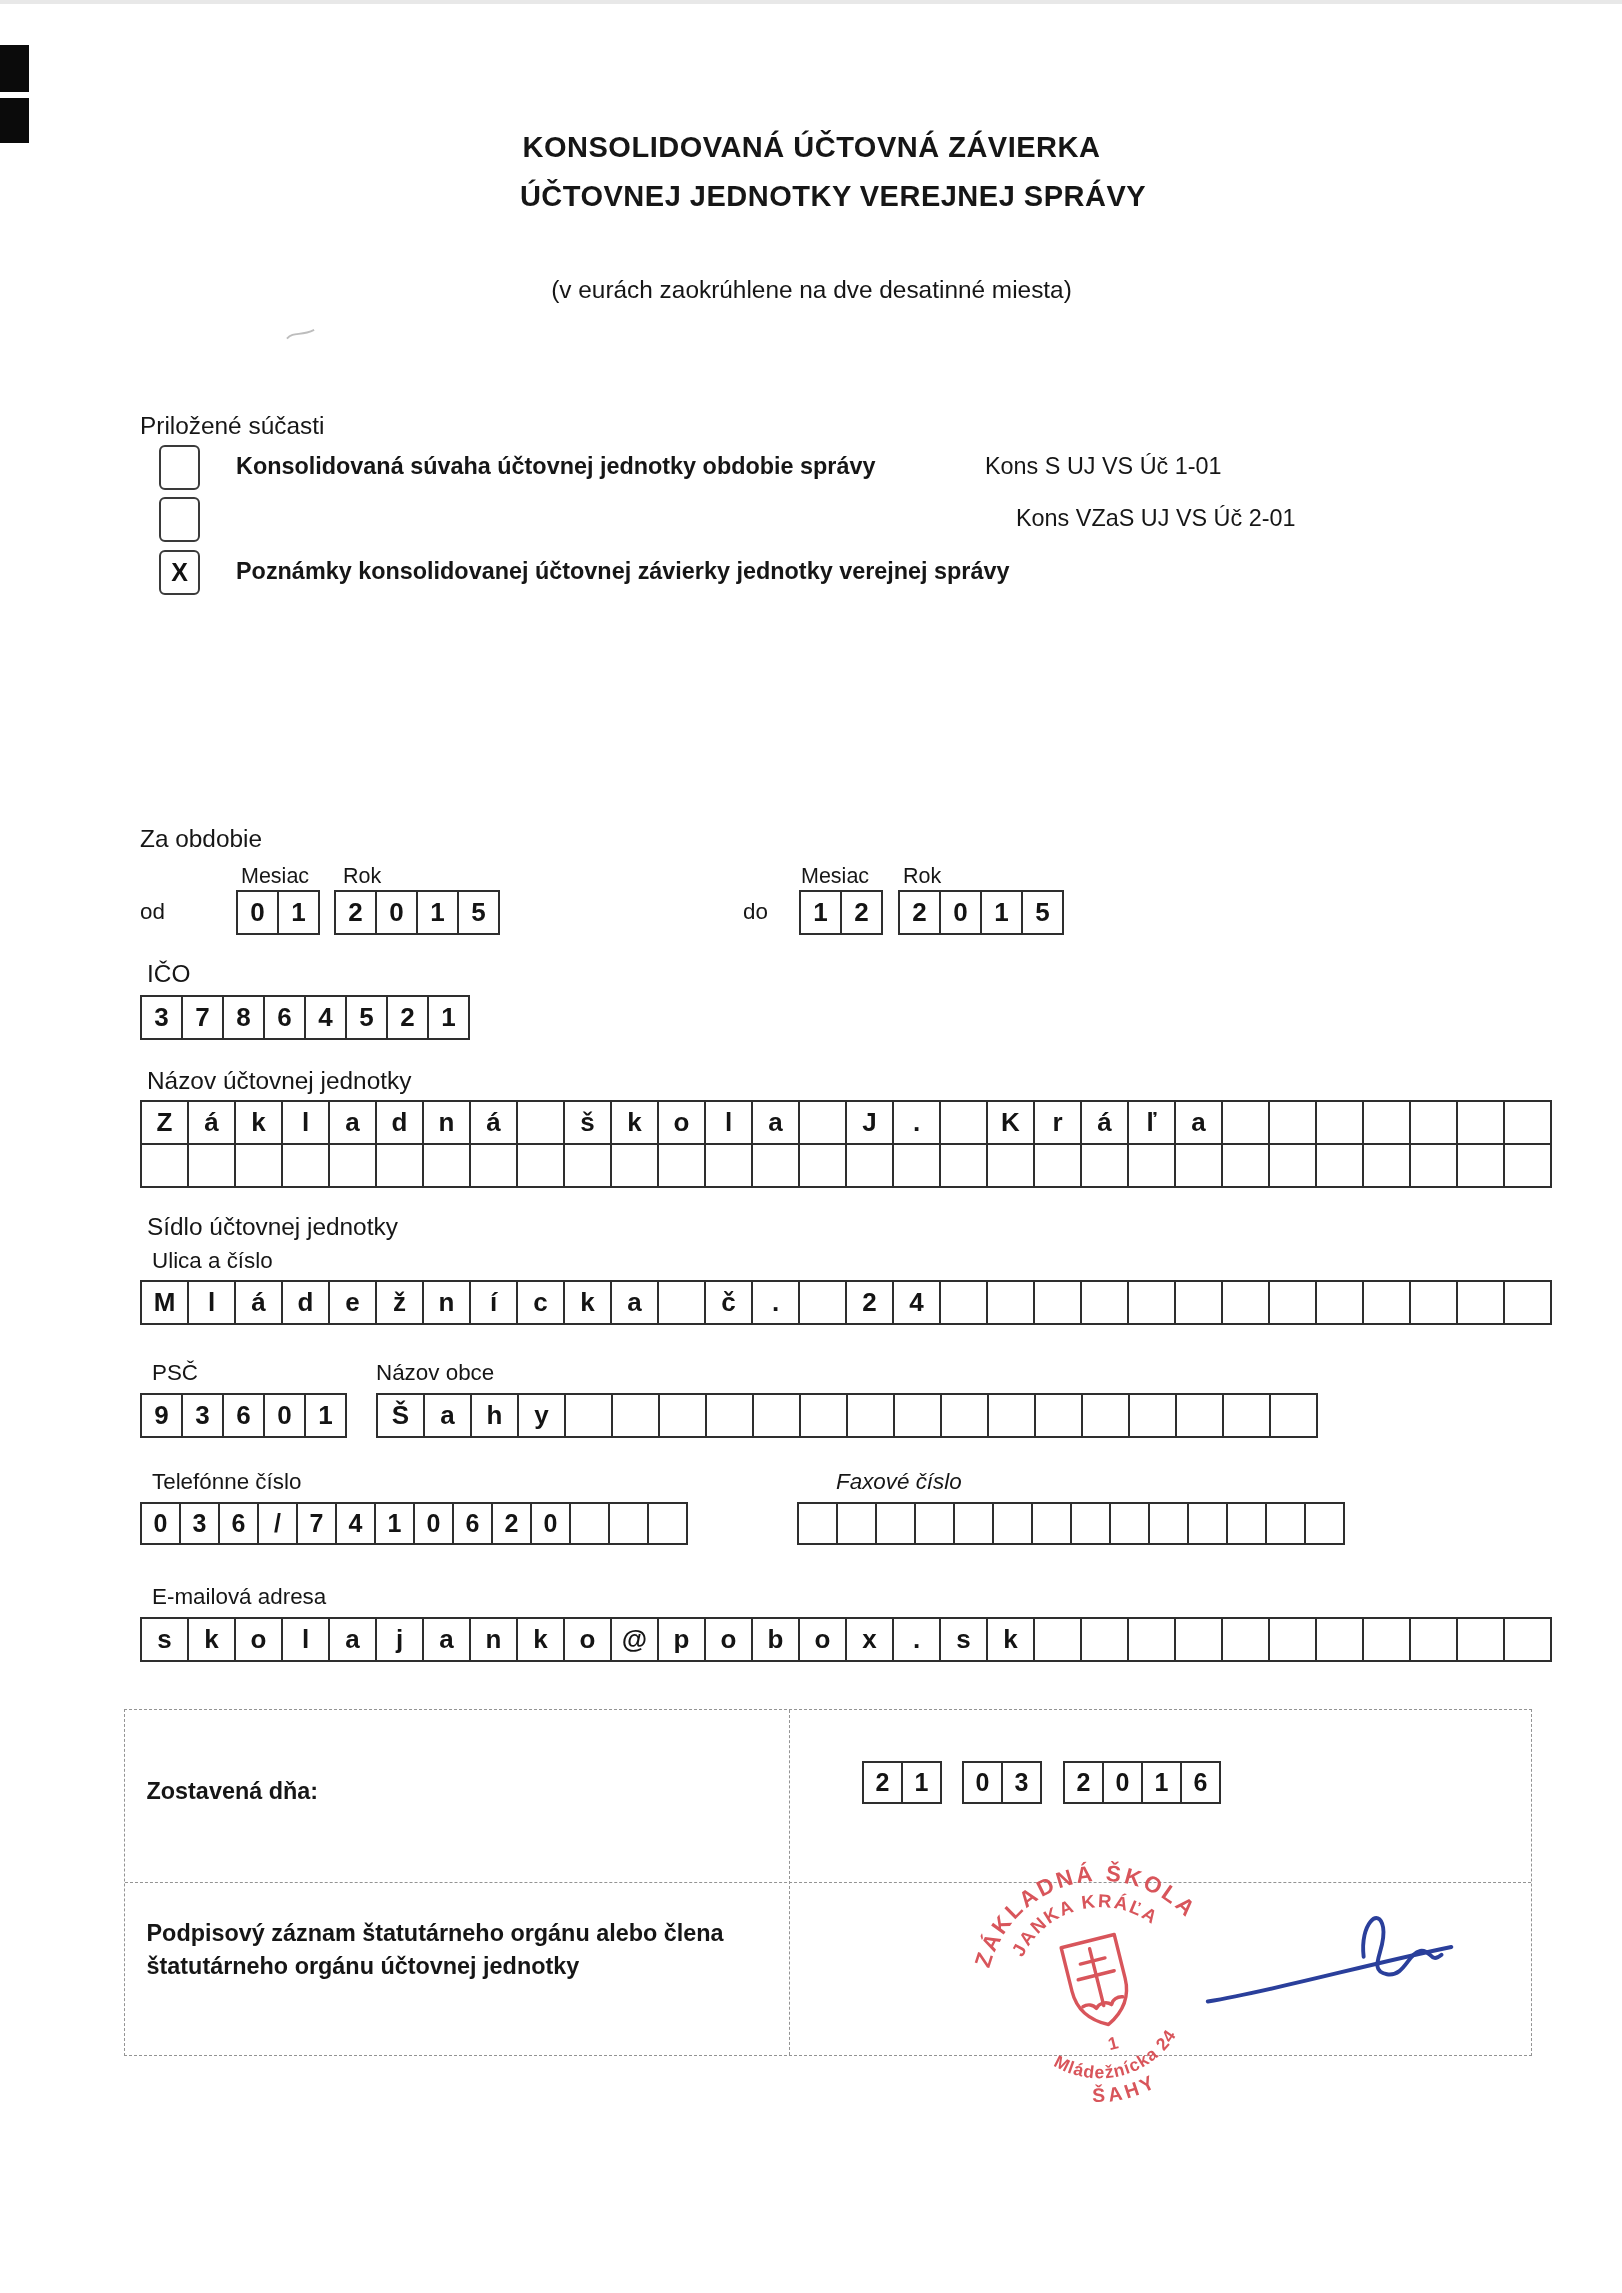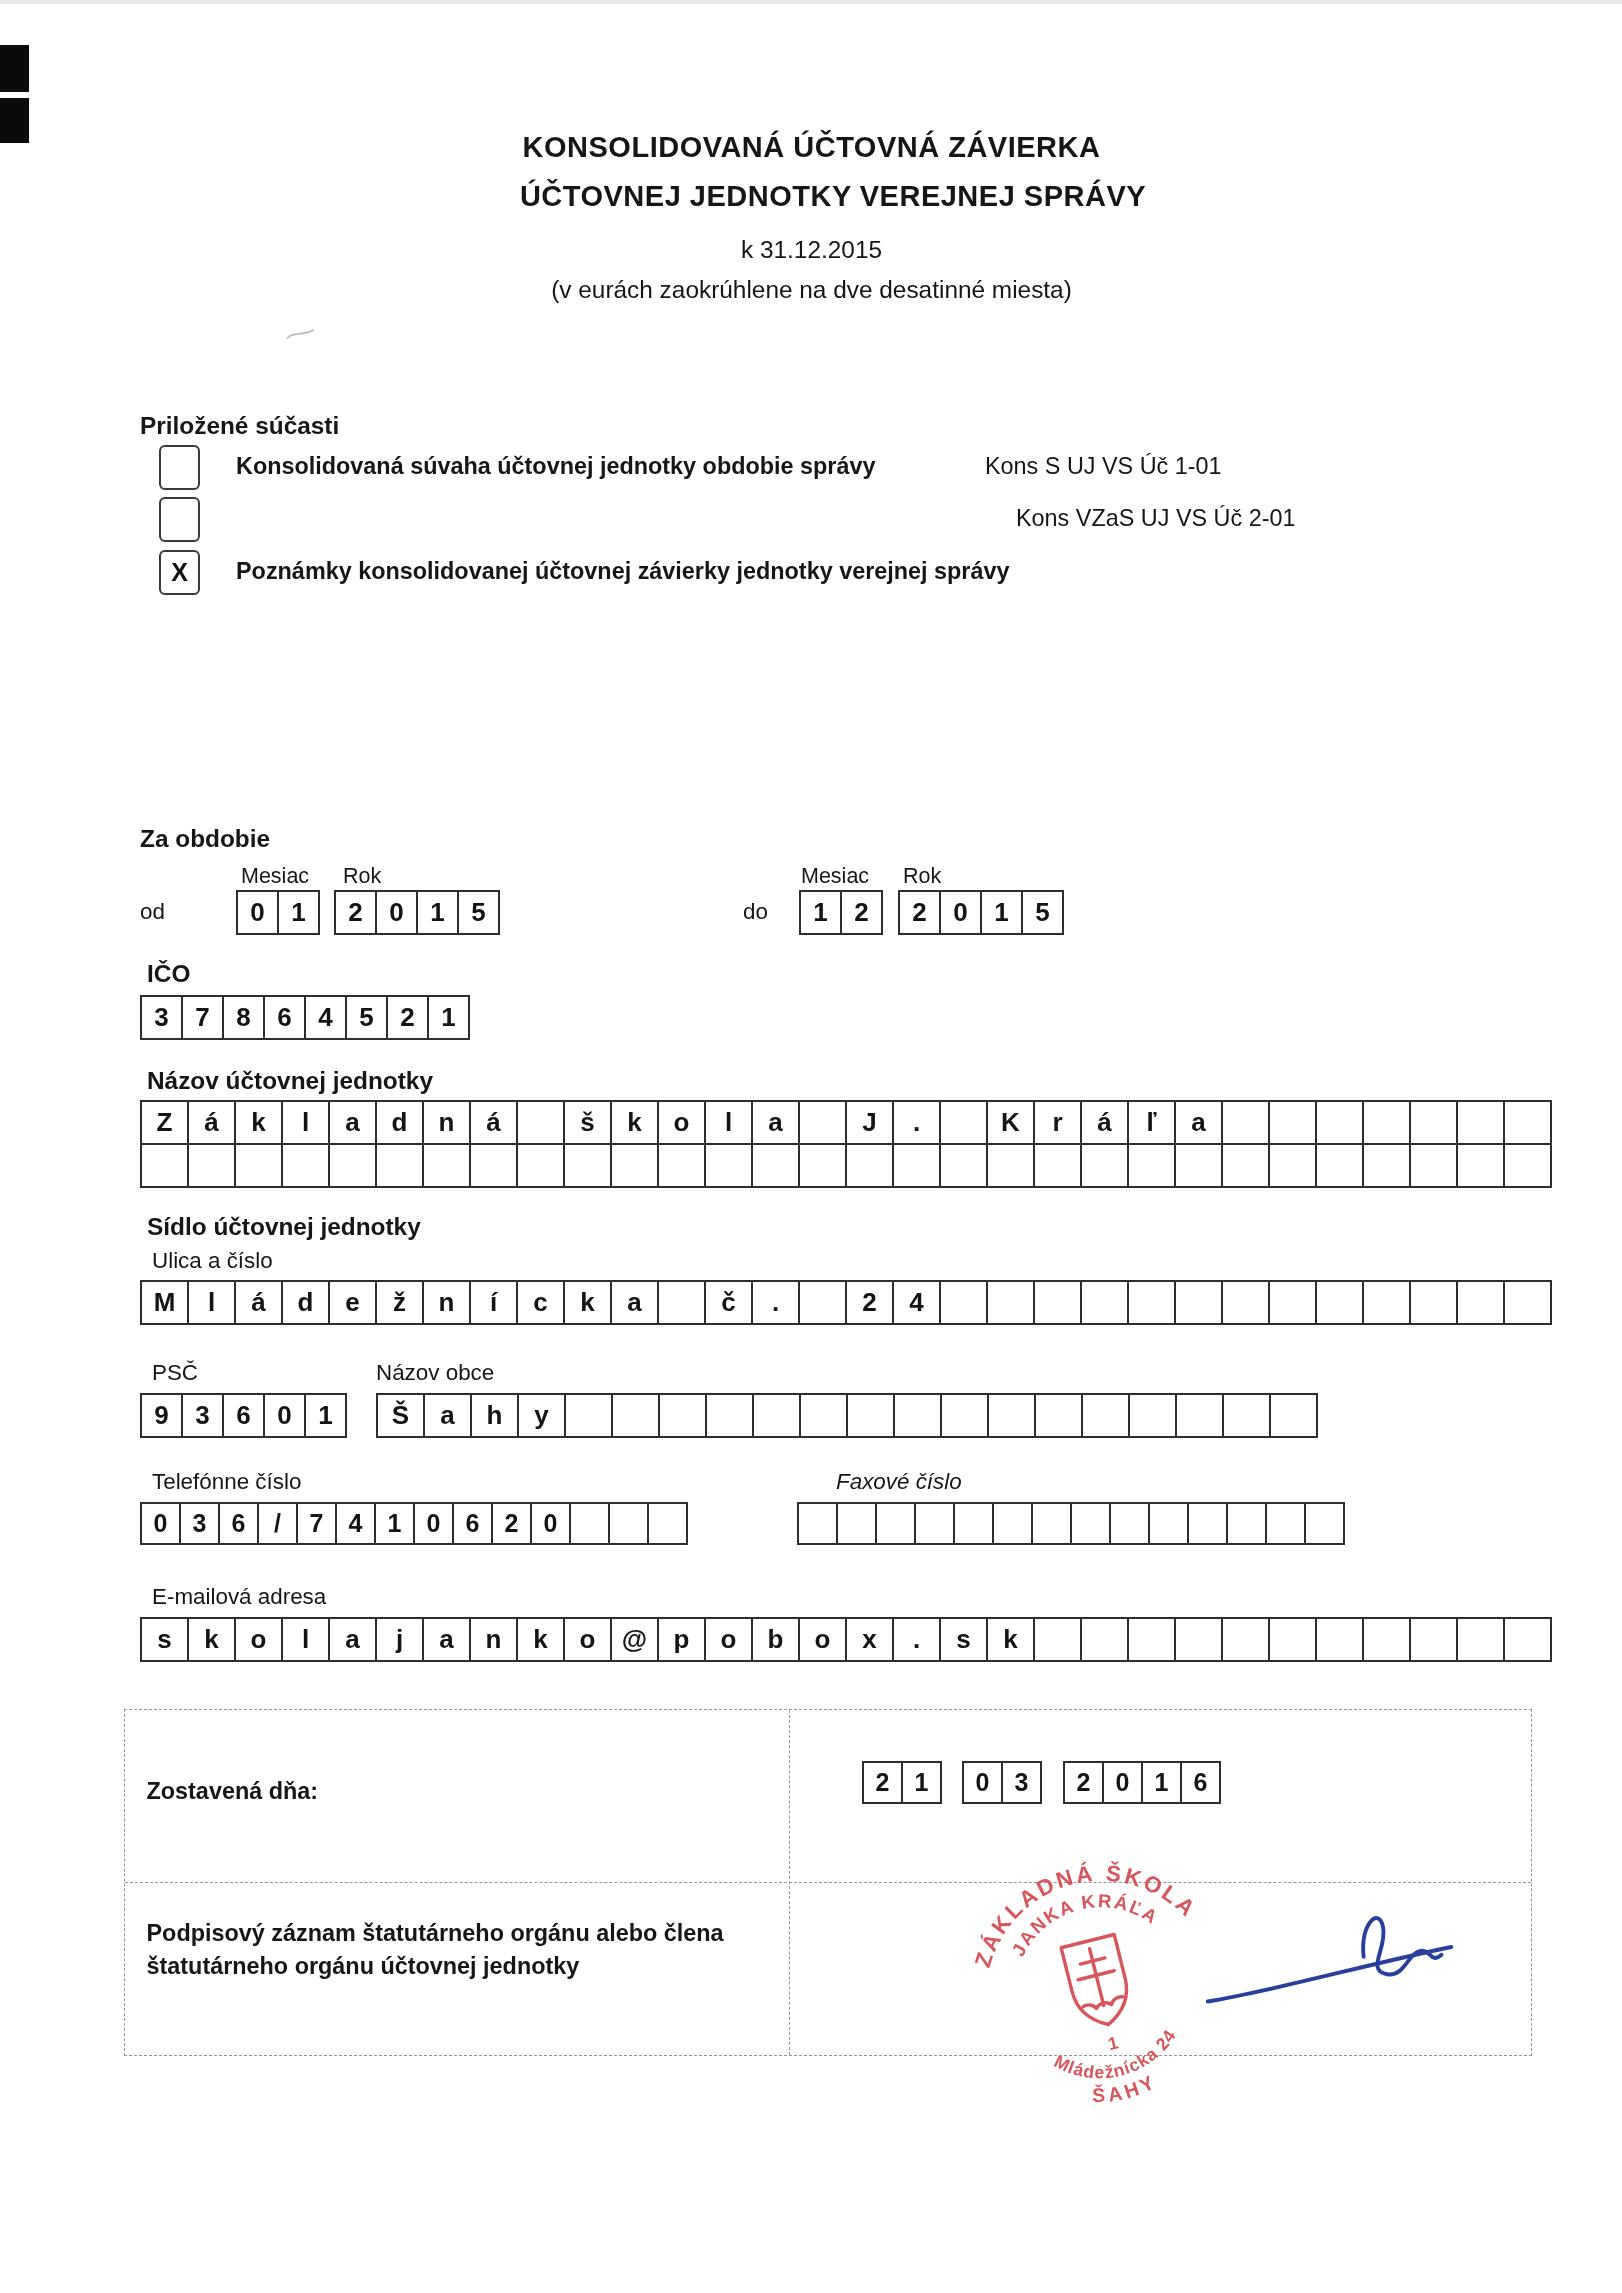--- a/index.html
+++ b/index.html
@@ -6,21 +6,21 @@
   .page {
     position:relative; width:1623px; height:2294px; margin:4px auto;
     background:#ffffff; overflow:hidden;
     font-family:"Liberation Sans","DejaVu Sans",sans-serif;
     color:#161616;
   }
   .abs { position:absolute; }
   .ctr { left:0; right:0; text-align:center; }
   .t-big  { font-size:29px; font-weight:bold; letter-spacing:0.5px; }
   .t-sub  { font-size:24.4px; }
-  .h-bold { font-size:24.4px; font-weight:bold; }
+  .h-bold { font-size:24.4px; font-weight:normal; }
   .lbl-b  { font-size:23.4px; font-weight:bold; }
   .lbl    { font-size:22.4px; }
   .lbl-s  { font-size:21.5px; }
   .code-txt { font-size:23.4px; white-space:nowrap; }
 
   .scan-mark { position:absolute; left:0; width:29px; background:#0b0b0b; }
 
   .checkbox {
     position:absolute; width:41px; height:45px; box-sizing:border-box;
     border:2px solid #3a3a3a; border-radius:5.9px; background:#fff;
@@ -67,21 +67,20 @@
 <div class="page">
 
   <div class="scan-mark" style="top:41px;height:47px;"></div>
   <div class="scan-mark" style="top:94px;height:45px;"></div>
   <svg class="artifact" style="left:285px;top:322px;" width="33" height="17.6" viewBox="0 0 34 18">
     <path d="M2,13 C9,5 16,11 30,4" stroke="#bdbdbd" stroke-width="2" fill="none"></path>
   </svg>
 
   <div class="abs ctr t-big" style="top:127px;">KONSOLIDOVANÁ ÚČTOVNÁ ZÁVIERKA</div>
   <div class="abs ctr t-big" style="top:176px;padding-left:43px;">ÚČTOVNEJ JEDNOTKY VEREJNEJ SPRÁVY</div>
-  <div class="abs ctr t-sub" style="top:232px;">k 31.12.2015</div>
   <div class="abs ctr t-sub" style="top:272px;">(v eurách zaokrúhlene na dve desatinné miesta)</div>
 
   <div class="abs h-bold" style="left:140px;top:408px;">Priložené súčasti</div>
 
   <div class="checkbox" style="left:159px;top:441px;"></div>
   <div class="abs lbl-b" style="left:236px;top:449px;">Konsolidovaná súvaha účtovnej jednotky obdobie správy</div>
   <div class="abs code-txt" style="left:985px;top:449px;">Kons S UJ VS Úč 1-01</div>
 
   <div class="checkbox" style="left:159px;top:493px;"></div>
   <div class="abs code-txt" style="left:1016px;top:501px;">Kons VZaS UJ VS Úč 2-01</div>

